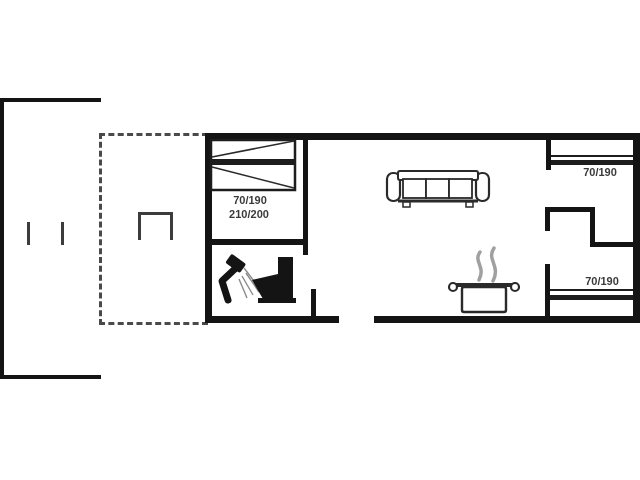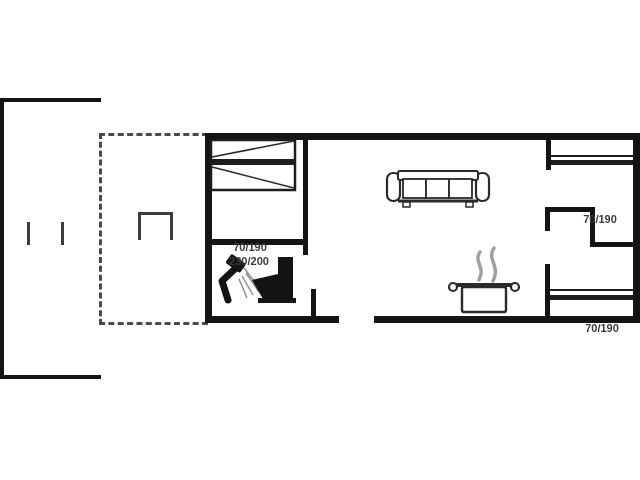--- a/index.html
+++ b/index.html
@@ -5,21 +5,21 @@
   html,body{margin:0;padding:0;background:#ffffff;}
   #stage{position:relative;width:640px;height:480px;background:#ffffff;overflow:hidden;
          font-family:"Liberation Sans", sans-serif;}
   .w{position:absolute;background:#141414;}   
   .g{position:absolute;background:#3c3c3c;}   
   .bedline{position:absolute;background:#1d1d1d;}
   .dashedbox{position:absolute;left:99px;top:133px;width:106px;height:186px;
              border-top:3px dashed #4a4a4a;border-left:3px dashed #4a4a4a;
              border-bottom:3px dashed #4a4a4a;}
   .lbl{position:absolute;color:#3a3a3a;font-size:11px;font-weight:600;
-       letter-spacing:0px;text-align:center;white-space:nowrap;line-height:12px;margin-top:47px;}
+       letter-spacing:0px;text-align:center;white-space:nowrap;line-height:12px;}
   svg{position:absolute;left:0;top:0;}
 </style>
 </head>
 <body>
 
 <div id="stage">
 
   <div class="w" style="left:0;top:98px;width:101px;height:4px;"></div>
   <div class="w" style="left:0;top:98px;width:4px;height:281px;"></div>
   <div class="w" style="left:0;top:375px;width:101px;height:4px;"></div>
@@ -98,17 +98,17 @@
       <rect x="462" y="287" width="44" height="25" rx="2" fill="#ffffff" stroke="#2a2a2a" stroke-width="2.4"></rect>
     </g>
 
     <g fill="none" stroke="#a0a0a0" stroke-width="3.5" stroke-linecap="round">
       <path d="M480,252 c-7,10 6,14 -1,28"></path>
       <path d="M494,248 c-8,12 7,17 -1,33"></path>
     </g>
   </svg>
 
   <div class="lbl" style="left:222px;top:194px;width:56px;">70/190</div>
-  <div class="lbl" style="left:218px;top:208px;width:62px;">230/200</div>
+  <div class="lbl" style="left:218px;top:208px;width:62px;">210/200</div>
   <div class="lbl" style="left:573px;top:166px;width:54px;">70/190</div>
   <div class="lbl" style="left:575px;top:275px;width:54px;">70/190</div>
 
 </div>
 
 </body></html>

